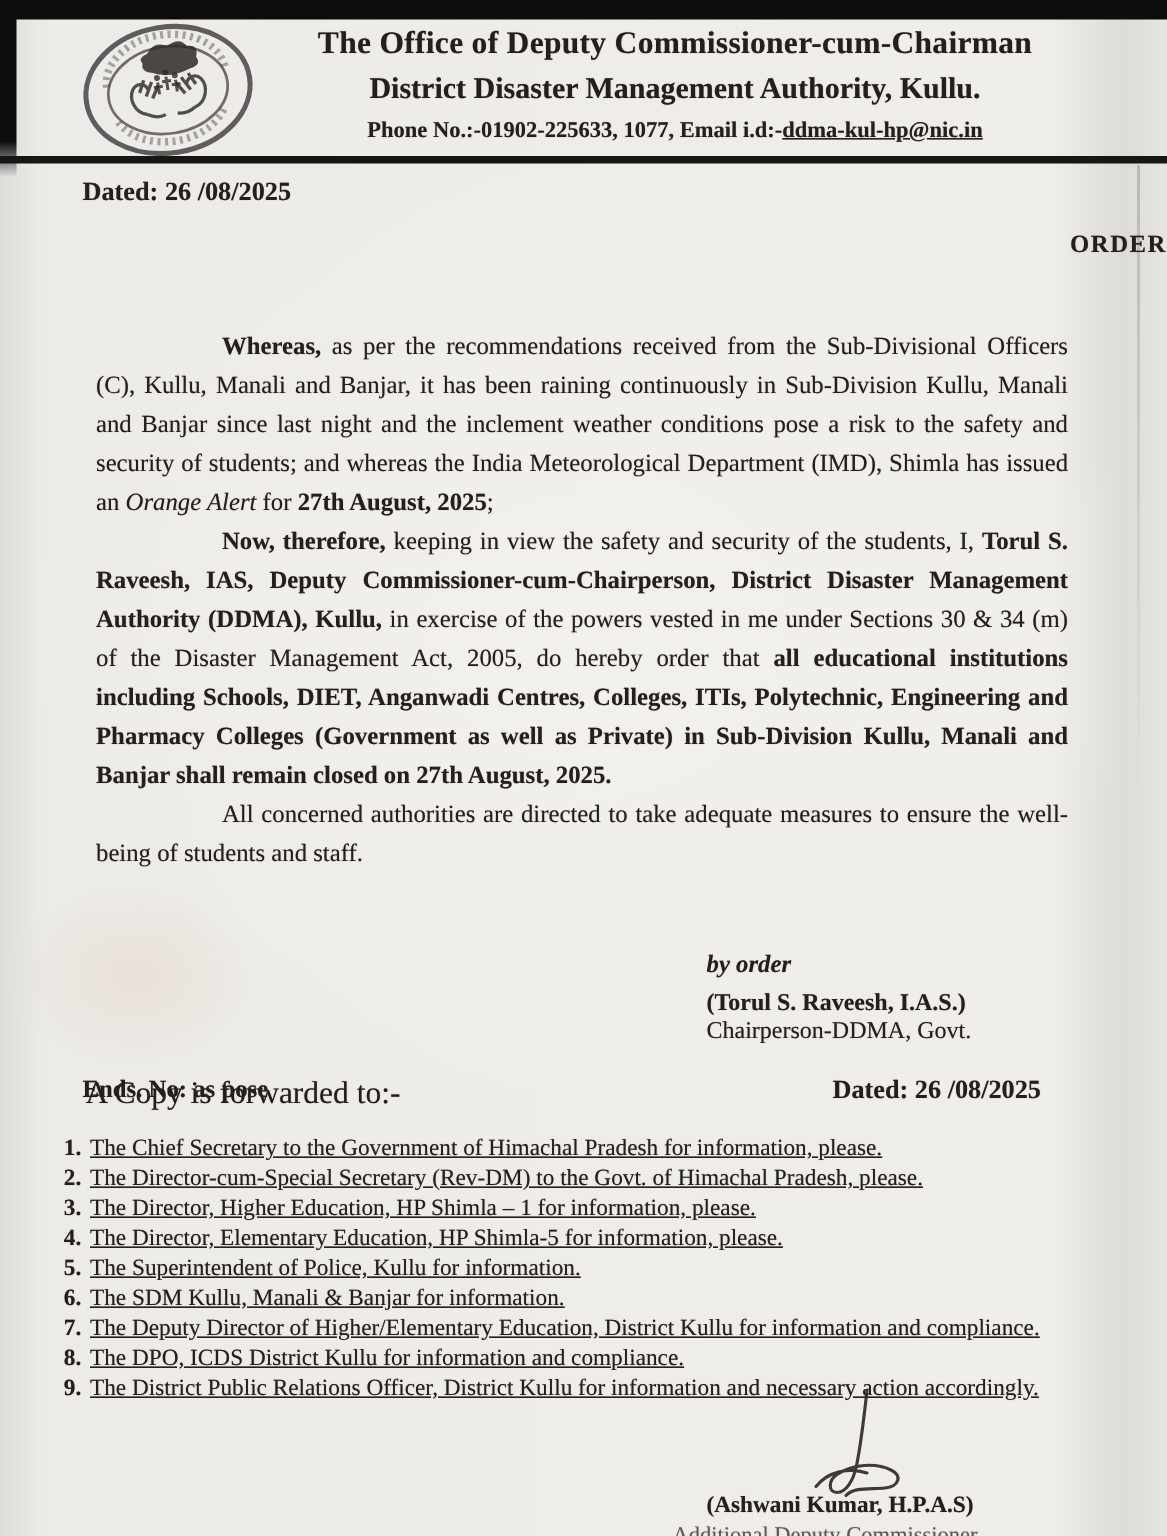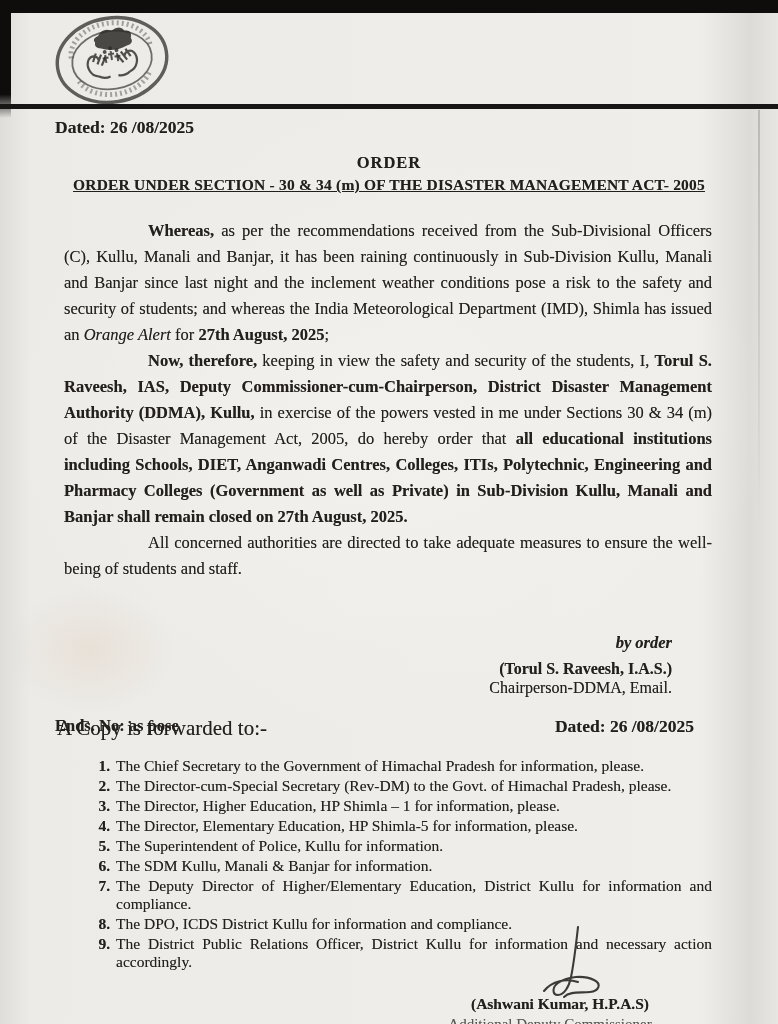--- a/index.html
+++ b/index.html
@@ -23,40 +23,40 @@
   .head-line1{font-size:21px;font-weight:700;letter-spacing:.2px;}
   .head-line2{font-size:20px;font-weight:700;margin-top:7px;}
   .head-line3{font-size:15px;font-weight:700;margin-top:8px;}
   .head-line3 .email{text-decoration:underline;}
 
   .rule{position:absolute;top:104px;left:0;width:778px;height:5px;background:#181614;}
 
   .ref-row{position:absolute;top:117px;left:55px;right:66px;display:flex;justify-content:space-between;font-weight:700;font-size:17.5px;}
   .ref-date{margin-right:14px;}
 
-  .order-head{position:absolute;top:153px;left:0;width:778px;text-align:center;font-weight:700;font-size:16.5px;letter-spacing:1px;}
+  .order-head{position:absolute;top:153px;left:0;width:778px;text-align:right;font-weight:700;font-size:16.5px;letter-spacing:1px;}
   .order-sub{position:absolute;top:176px;left:0;width:778px;text-align:center;font-weight:700;font-size:15.5px;text-decoration:underline;letter-spacing:.2px;}
 
   .body-text{position:absolute;top:218px;left:64px;width:648px;}
   p.para{margin:0;text-align:justify;font-size:16.5px;line-height:26px;text-indent:84px;}
   .b{font-weight:700;}
   .i{font-style:italic;margin-top:24px;}
 
-  .signoff{position:absolute;top:633px;left:432px;width:240px;text-align:right;}
+  .signoff{position:absolute;top:633px;left:471px;width:240px;text-align:left;}
   .by-order{font-weight:700;font-style:italic;font-size:16.5px;margin-bottom:7px;}
   .sig-name{font-weight:700;font-size:16px;}
   .sig-desig{font-size:16px;line-height:20px;}
 
   .ends-row{position:absolute;top:716px;left:55px;right:84px;display:flex;justify-content:space-between;}
   .ends-no{font-weight:700;font-size:16.5px;}
   .ends-date{font-weight:700;font-size:17.5px;}
   .copy-line{position:absolute;top:716px;left:57px;font-size:21px;}
 
   .dist{position:absolute;top:757px;left:0;width:712px;}
-  .dist ol{margin:0;padding-left:114px;}
+  .dist ol{margin:0;padding-left:58px;text-decoration:underline;}
   .dist li{font-size:15.5px;line-height:18px;text-align:justify;padding-left:2px;margin-bottom:2px;}
   .dist li::marker{font-weight:700;}
 
   .signature{position:absolute;top:925px;left:520px;}
   .footer-name{position:absolute;top:995px;left:440px;width:240px;text-align:center;font-weight:700;font-size:15.5px;}
   .footer-partial{position:absolute;top:1016px;left:400px;width:300px;text-align:center;font-size:15px;color:rgba(50,45,40,.55);}
 </style>
 </head>
 <body>
 
@@ -76,41 +76,45 @@
           <path d="M50,22 q6,-8 14,-3 q9,-5 13,2 q8,0 5,8 q3,6 -5,7 q-14,5 -26,-1 q-7,-2 -5,-7 q-3,-4 4,-6 z" fill="#2e2b28" opacity="0.85"></path>
           <path d="M44,62 C36,60 33,50 37,44 C40,40 46,41 47,46 M41,47 l4,-8 M45,50 l5,-9 M49,52 l5,-8 M44,62 q6,4 12,2" fill="none" stroke="#35322f" stroke-width="2.2" opacity="0.85"></path>
           <path d="M76,62 C84,60 87,50 83,44 C80,40 74,41 73,46 M79,47 l-4,-8 M75,50 l-5,-9 M71,52 l-5,-8 M76,62 q-6,4 -12,2" fill="none" stroke="#35322f" stroke-width="2.2" opacity="0.85"></path>
           <path d="M54,50 v-8 m-3,3 h6 M60,48 v-9 m-3,3 h6 M66,50 v-8 m-3,3 h6" stroke="#2e2b28" stroke-width="2" opacity="0.8" fill="none"></path>
           <circle cx="54" cy="39" r="2" fill="#2e2b28" opacity="0.8"></circle>
           <circle cx="60" cy="36" r="2" fill="#2e2b28" opacity="0.8"></circle>
           <circle cx="66" cy="39" r="2" fill="#2e2b28" opacity="0.8"></circle>
         </g>
       </svg>
     </div>
+    <div class="head-text">
+      <div class="head-line1">The Office of Deputy Commissioner-cum-Chairman</div>
+      <div class="head-line2">District Disaster Management Authority, Kullu.</div>
+      <div class="head-line3"><span>Phone No.:-01902-225633, 1077, Email i.d:-</span><span class="email">ddma-kul-hp@nic.in</span></div>
+    </div>
   </div>
 
   <div class="rule"></div>
 
   <div class="ref-row">
     <span class="ref-date">Dated: 26 /08/2025</span>
   </div>
 
   <div class="order-head">ORDER</div>
-  <div class="order-sub">ORDER UNDER SECTION - 30 &amp; 34 (m) OF THE DISASTER MANAGEMENT ACT- 2005</div>
 
   <div class="body-text">
     <p class="para"><span class="b">Whereas,</span><span> as per the recommendations received from the Sub-Divisional Officers (C), Kullu, Manali and Banjar, it has been raining continuously in Sub-Division Kullu, Manali and Banjar since last night and the inclement weather conditions pose a risk to the safety and security of students; and whereas the India Meteorological Department (IMD), Shimla has issued an </span><span class="i">Orange Alert</span><span> for </span><span class="b">27th August, 2025</span><span>;</span></p>
     <p class="para"><span class="b">Now, therefore,</span><span> keeping in view the safety and security of the students, I, </span><span class="b">Torul S. Raveesh, IAS, Deputy Commissioner-cum-Chairperson, District Disaster Management Authority (DDMA), Kullu,</span><span> in exercise of the powers vested in me under Sections 30 &amp; 34 (m) of the Disaster Management Act, 2005, do hereby order that </span><span class="b">all educational institutions including Schools, DIET, Anganwadi Centres, Colleges, ITIs, Polytechnic, Engineering and Pharmacy Colleges (Government as well as Private) in Sub-Division Kullu, Manali and Banjar shall remain closed on 27th August, 2025.</span></p>
     <p class="para"><span>All concerned authorities are directed to take adequate measures to ensure the well-being of students and staff.</span></p>
   </div>
 
   <div class="signoff">
     <div class="by-order">by order</div>
     <div class="sig-name">(Torul S. Raveesh, I.A.S.)</div>
-    <div class="sig-desig">Chairperson-DDMA, Email.</div>
+    <div class="sig-desig">Chairperson-DDMA, Govt.</div>
   </div>
 
   <div class="ends-row">
     <span class="ends-no">Ends. No: as pose</span>
     <span class="ends-date">Dated: 26 /08/2025</span>
   </div>
   <div class="copy-line">A Copy is forwarded to:-</div>
 
   <div class="dist">
     <ol>

